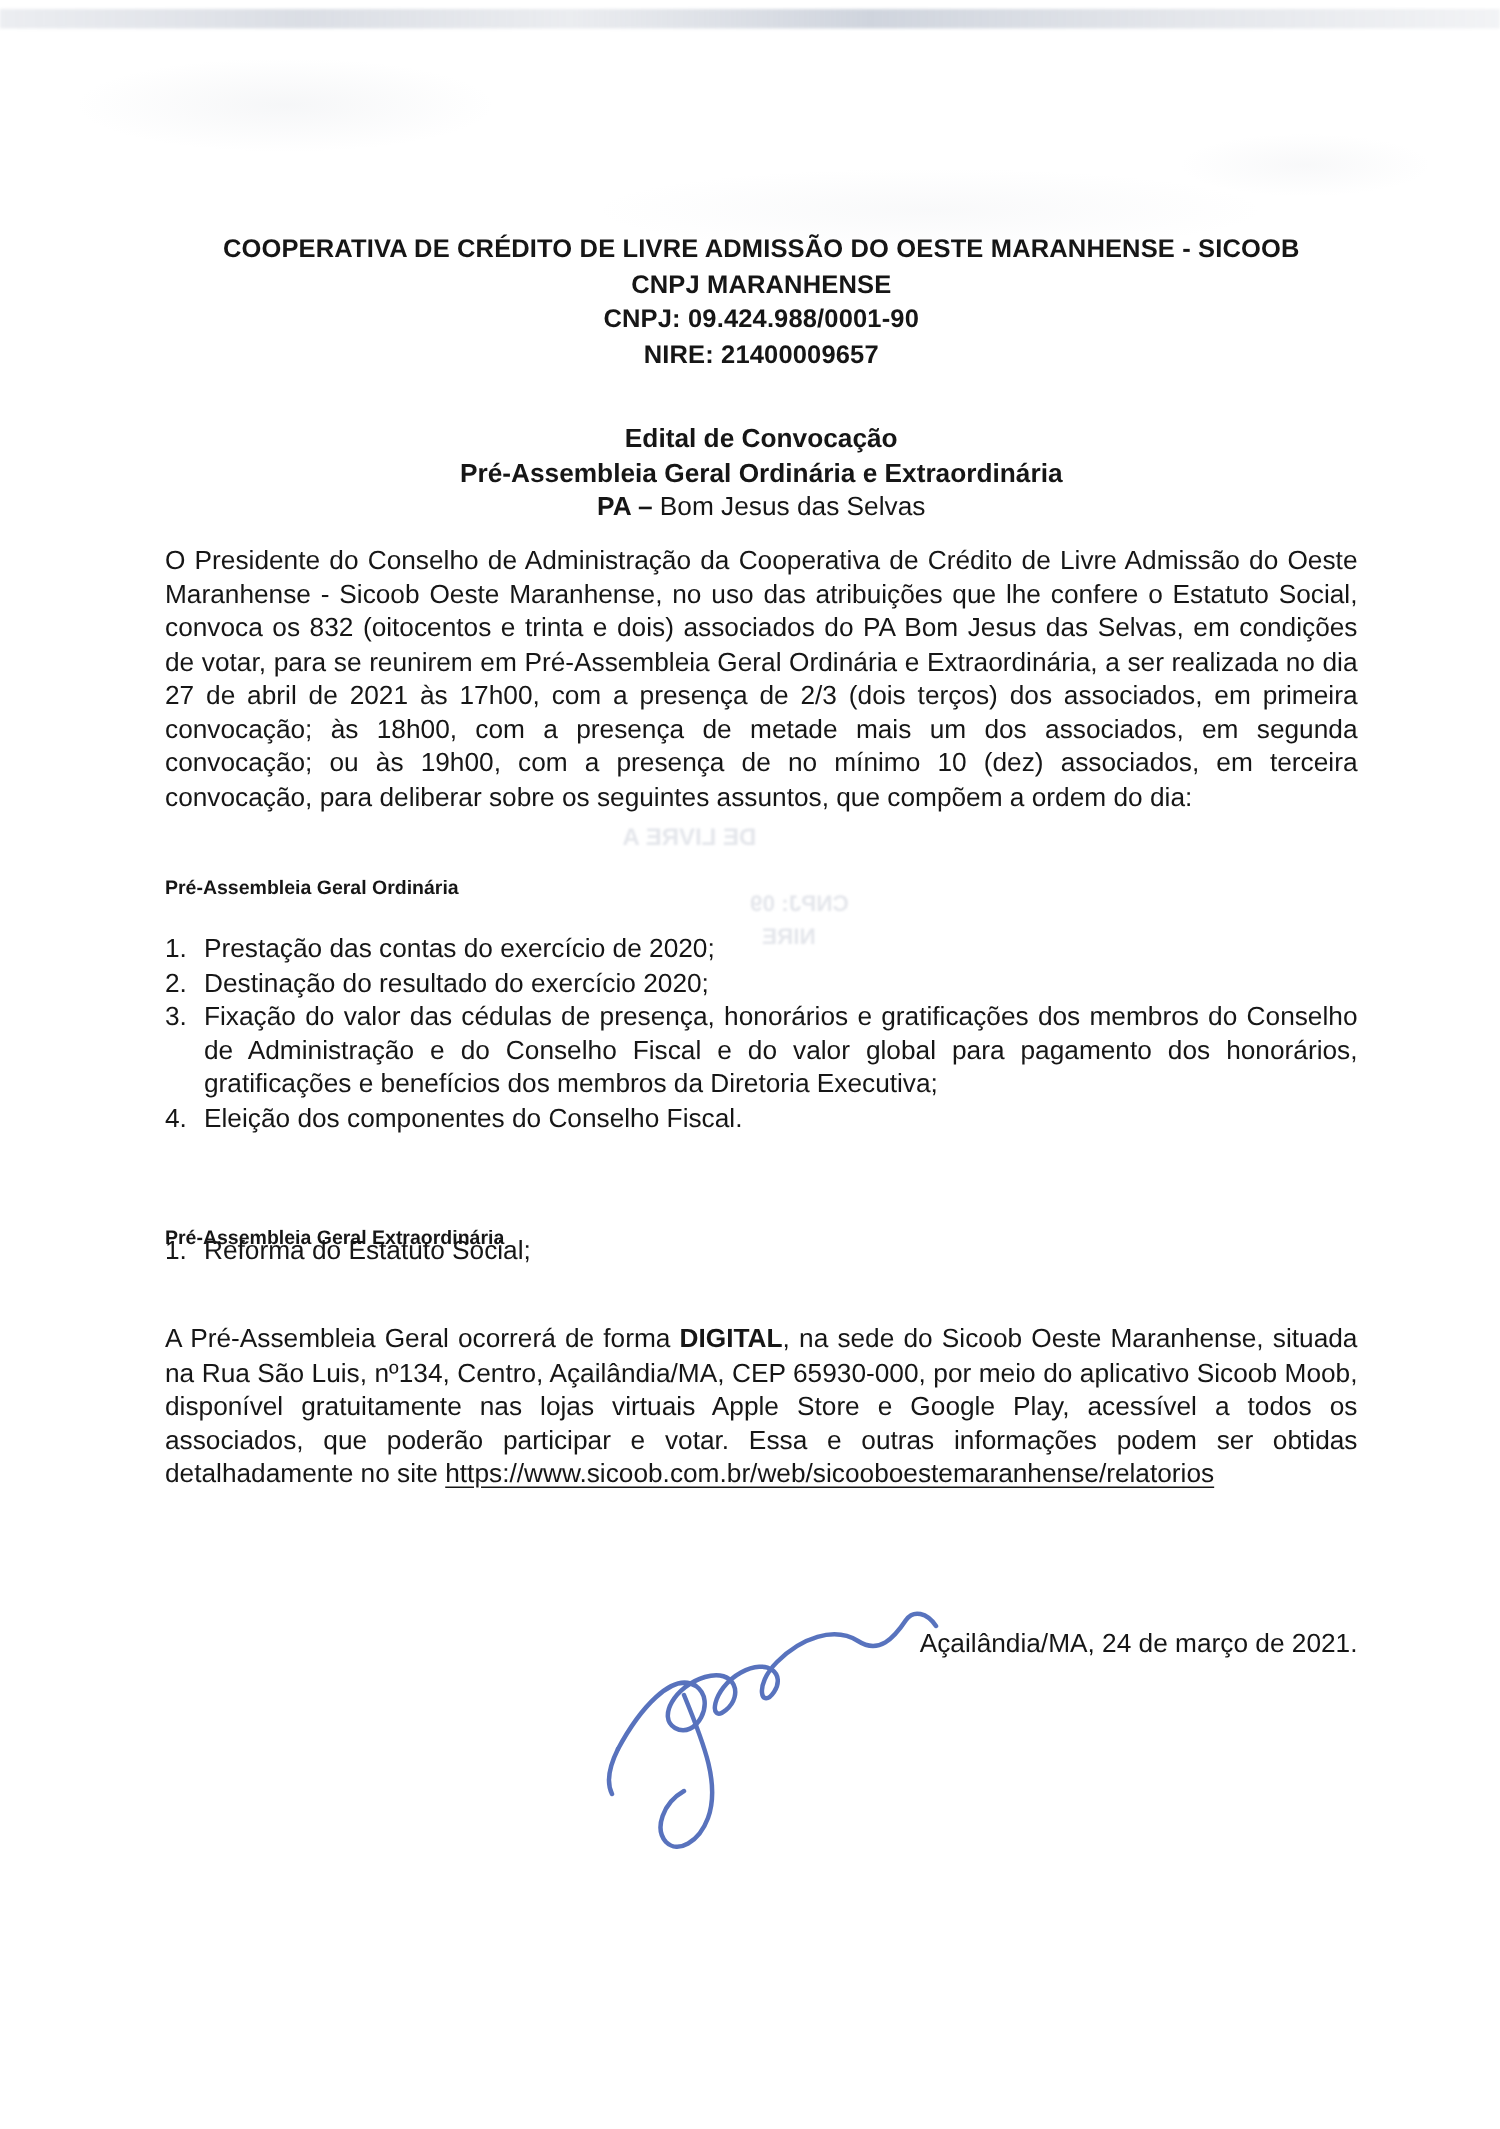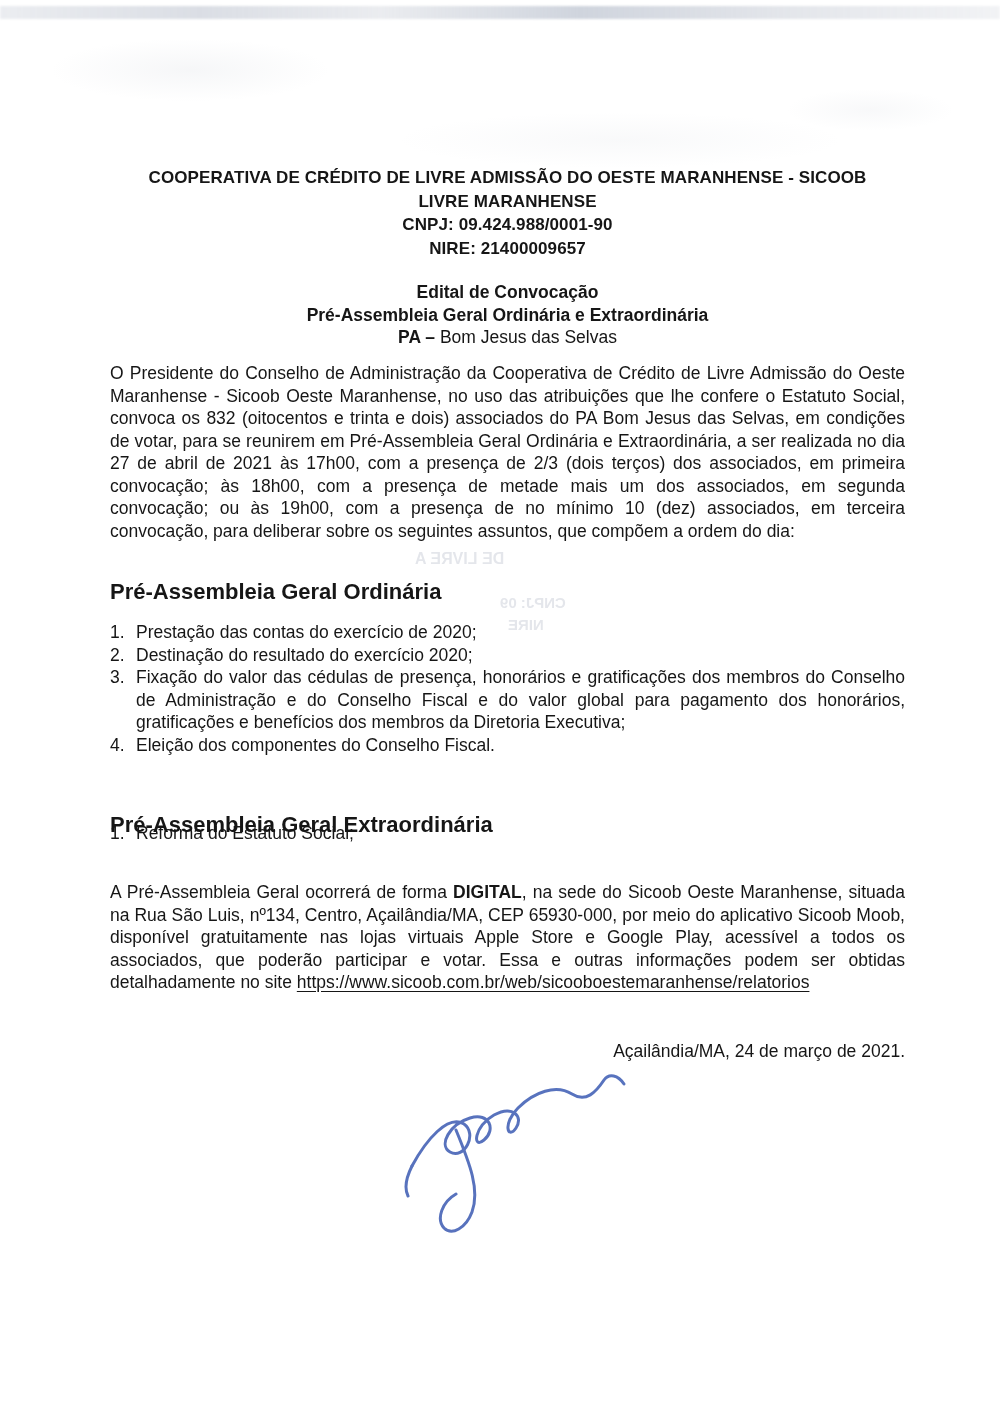--- a/index.html
+++ b/index.html
@@ -44,21 +44,21 @@
     font-size: 17.5px;
     line-height: 22.5px;
     font-weight: bold;
   }
   .body-text {
     font-size: 17.5px;
     line-height: 22.5px;
     text-align: justify;
   }
   .heading {
-    font-size: 22px;
+    font-size: 13px;
     line-height: 22.5px;
     font-weight: bold;
   }
   .olist { font-size: 17.5px; line-height: 22.5px; }
   .olist-row { display: flex; }
   .olist-num { flex: 0 0 26px; }
   .olist-text { flex: 1 1 auto; text-align: justify; }
   .url-link { text-decoration: underline; text-underline-offset: 3px; white-space: nowrap; }
   .date-line { font-size: 17.5px; line-height: 22.5px; text-align: right; }
   .sig-name { font-size: 17.5px; line-height: 21px; }
@@ -76,23 +76,23 @@
 <body>
 
 <div class="page">
 
   <div class="scan-band"></div>
 
   <span class="ghost" style="left:415px; top:550px; font-size:16px;">DE LIVRE A</span>
   <span class="ghost" style="left:500px; top:594px; font-size:15px;">CNPJ: 09</span>
   <span class="ghost" style="left:508px; top:616px; font-size:15px;">NIRE</span>
 
-  <div class="abs content-col center hdr" style="top:166px;">
+  <div class="abs content-col center hdr" style="top:154px;">
     <div>COOPERATIVA DE CRÉDITO DE LIVRE ADMISSÃO DO OESTE MARANHENSE - SICOOB</div>
-    <div>LIVRE MARANHENSE</div>
+    <div>CNPJ MARANHENSE</div>
     <div>CNPJ: 09.424.988/0001-90</div>
     <div>NIRE: 21400009657</div>
   </div>
 
   <div class="abs content-col center sub" style="top:281px;">
     <div>Edital de Convocação</div>
     <div>Pré-Assembleia Geral Ordinária e Extraordinária</div>
     <div>
       <span class="bold">PA – </span><span style="font-weight:normal;">Bom Jesus das Selvas</span>
     </div>
@@ -127,21 +127,21 @@
     <div class="olist-row">
       <span class="olist-num">1.</span>
       <span class="olist-text">Reforma do Estatuto Social;</span>
     </div>
   </div>
 
   <div class="abs content-col body-text" style="top:881px;">
     <span>A Pré-Assembleia Geral ocorrerá de forma </span><span class="bold">DIGITAL</span><span>, na sede do Sicoob Oeste Maranhense, situada na Rua São Luis, nº134, Centro, Açailândia/MA, CEP 65930-000, por meio do aplicativo Sicoob Moob, disponível gratuitamente nas lojas virtuais Apple Store e Google Play, acessível a todos os associados, que poderão participar e votar. Essa e outras informações podem ser obtidas detalhadamente no site </span><span class="url-link">https://www.sicoob.com.br/web/sicooboestemaranhense/relatorios</span>
   </div>
 
-  <div class="abs content-col date-line" style="top:1040px;">Açailândia/MA, 24 de março de 2021.</div>
+  <div class="abs content-col date-line" style="top:1084px;">Açailândia/MA, 24 de março de 2021.</div>
 
   <svg class="abs" style="left:398px; top:1068px;" width="240" height="172" viewBox="0 0 240 172">
     <g fill="none" stroke="#4a67b8" stroke-width="3" stroke-linecap="round" stroke-linejoin="round" opacity="0.92">
       <path d="M 14 98
                C 28 72, 50 46, 66 56
                C 80 66, 66 92, 52 84
                C 40 77, 52 56, 72 50
                C 92 44, 98 62, 86 72
                C 74 82, 76 58, 96 47
                C 114 37, 126 48, 118 60

